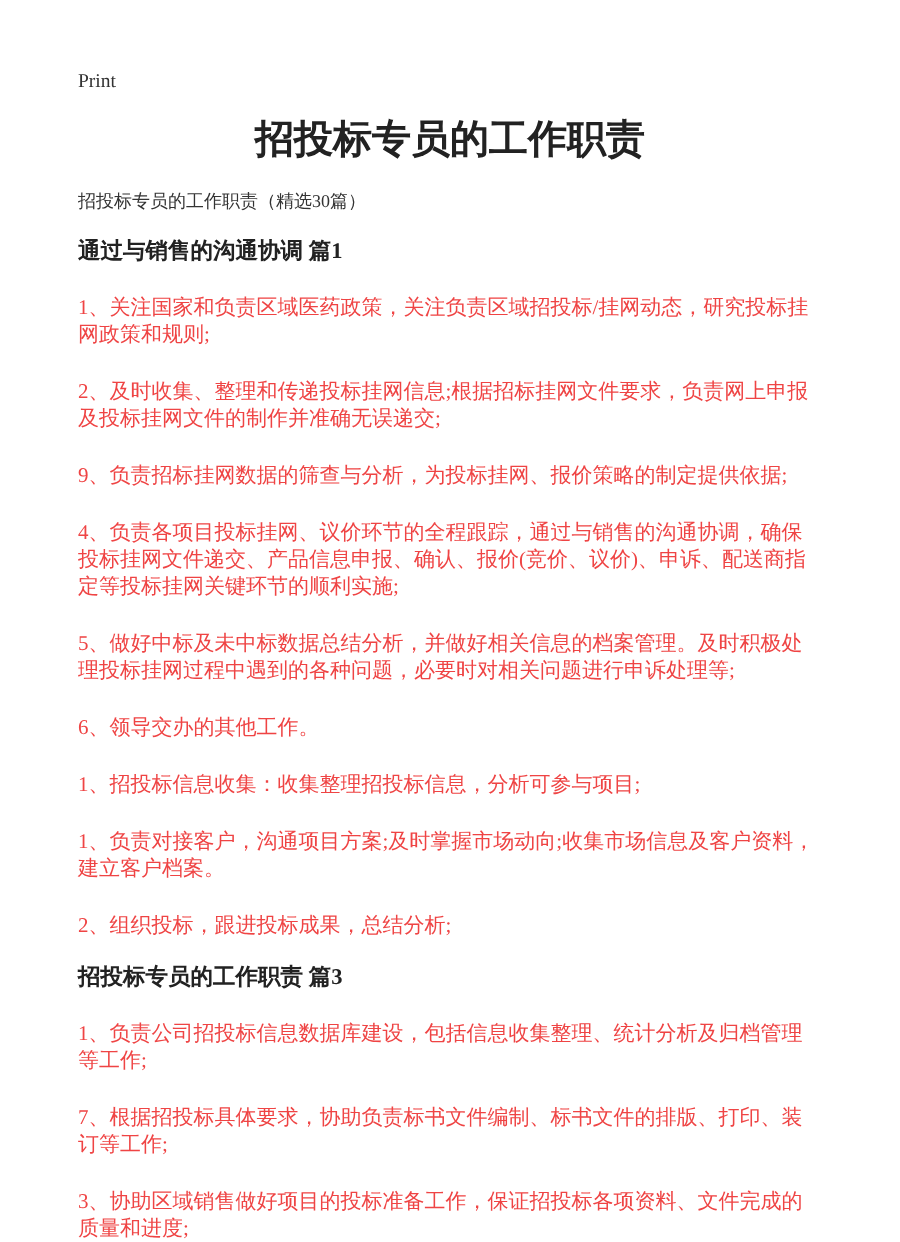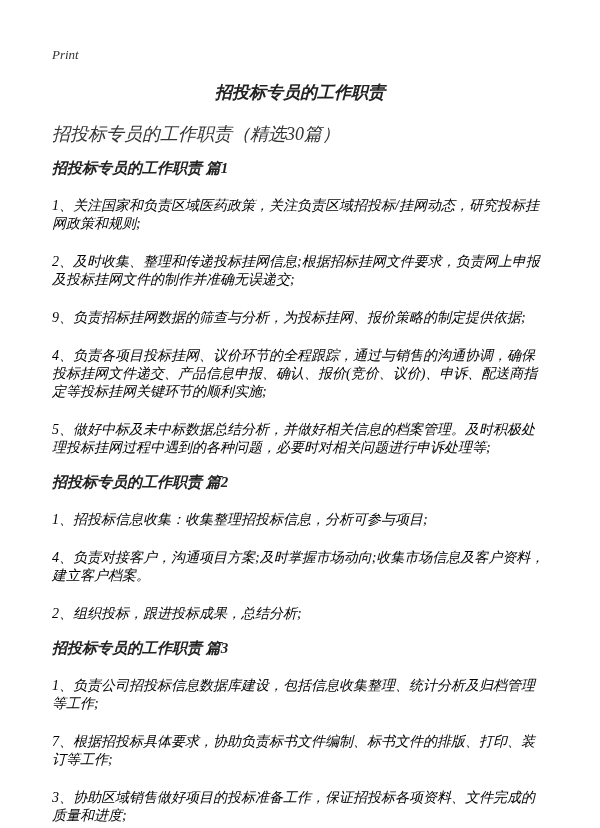--- a/index.html
+++ b/index.html
@@ -13,81 +13,80 @@
     overflow: hidden;
     font-family: "Liberation Serif", "DejaVu Serif", serif;
     color: #333333;
   }
   .page {
     box-sizing: border-box;
     width: 600px;
     height: 828px;
     padding: 45px 52px 4px 52px;
     background: #ffffff;
-    font-style: italic;
   }
   .print-link {
     font-size: 13px;
     line-height: 16px;
     color: #333333;
     display: inline-block;
   }
   .doc-title {
-    font-size: 17px;
+    font-size: 26px;
     line-height: 26px;
     font-weight: 700;
     text-align: center;
     color: #222222;
     margin: 17px 0 0 0;
   }
   .subtitle {
-    font-size: 18px;
+    font-size: 12px;
     line-height: 18px;
     margin: 19px 0 0 0;
     color: #333333;
   }
   .section-heading {
     font-size: 15px;
     line-height: 18px;
     font-weight: 700;
     color: #222222;
     margin: 16px 0 0 0;
   }
   .para {
     font-size: 14px;
     line-height: 18px;
     margin: 20px 0 0 0;
-    color: #000000;
+    color: #ef4444;
     word-break: break-all;
   }
 </style>
 </head>
 <body>
 
 <div class="page">
 
   <div class="print-link">Print</div>
 
   <h1 class="doc-title">招投标专员的工作职责</h1>
 
   <p class="subtitle">招投标专员的工作职责（精选30篇）</p>
 
   <div>
-    <h2 class="section-heading">招投标专员的工作职责 篇1</h2>
+    <h2 class="section-heading">通过与销售的沟通协调 篇1</h2>
     <p class="para">1、关注国家和负责区域医药政策，关注负责区域招投标/挂网动态，研究投标挂网政策和规则;</p>
     <p class="para">2、及时收集、整理和传递投标挂网信息;根据招标挂网文件要求，负责网上申报及投标挂网文件的制作并准确无误递交;</p>
     <p class="para">9、负责招标挂网数据的筛查与分析，为投标挂网、报价策略的制定提供依据;</p>
     <p class="para">4、负责各项目投标挂网、议价环节的全程跟踪，通过与销售的沟通协调，确保投标挂网文件递交、产品信息申报、确认、报价(竞价、议价)、申诉、配送商指定等投标挂网关键环节的顺利实施;</p>
     <p class="para">5、做好中标及未中标数据总结分析，并做好相关信息的档案管理。及时积极处理投标挂网过程中遇到的各种问题，必要时对相关问题进行申诉处理等;</p>
+    <p class="para">6、领导交办的其他工作。</p>
   </div>
 
   <div>
-    <h2 class="section-heading">招投标专员的工作职责 篇2</h2>
     <p class="para">1、招投标信息收集：收集整理招投标信息，分析可参与项目;</p>
-    <p class="para">4、负责对接客户，沟通项目方案;及时掌握市场动向;收集市场信息及客户资料，建立客户档案。</p>
+    <p class="para">1、负责对接客户，沟通项目方案;及时掌握市场动向;收集市场信息及客户资料，建立客户档案。</p>
     <p class="para">2、组织投标，跟进投标成果，总结分析;</p>
   </div>
 
   <div>
     <h2 class="section-heading">招投标专员的工作职责 篇3</h2>
     <p class="para">1、负责公司招投标信息数据库建设，包括信息收集整理、统计分析及归档管理等工作;</p>
     <p class="para">7、根据招投标具体要求，协助负责标书文件编制、标书文件的排版、打印、装订等工作;</p>
     <p class="para">3、协助区域销售做好项目的投标准备工作，保证招投标各项资料、文件完成的质量和进度;</p>
   </div>
 

